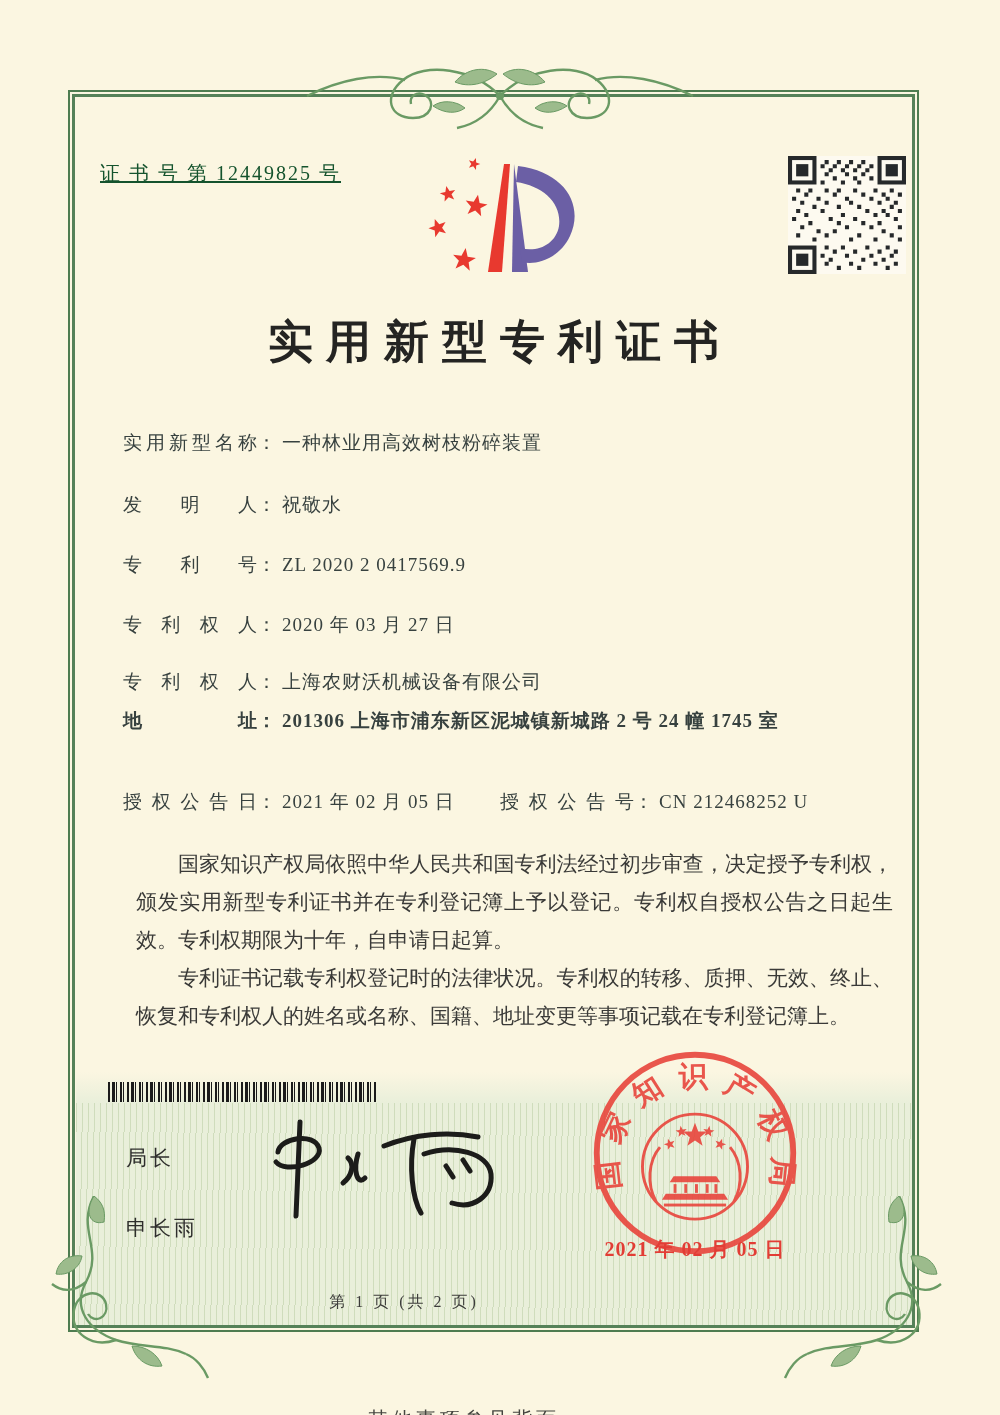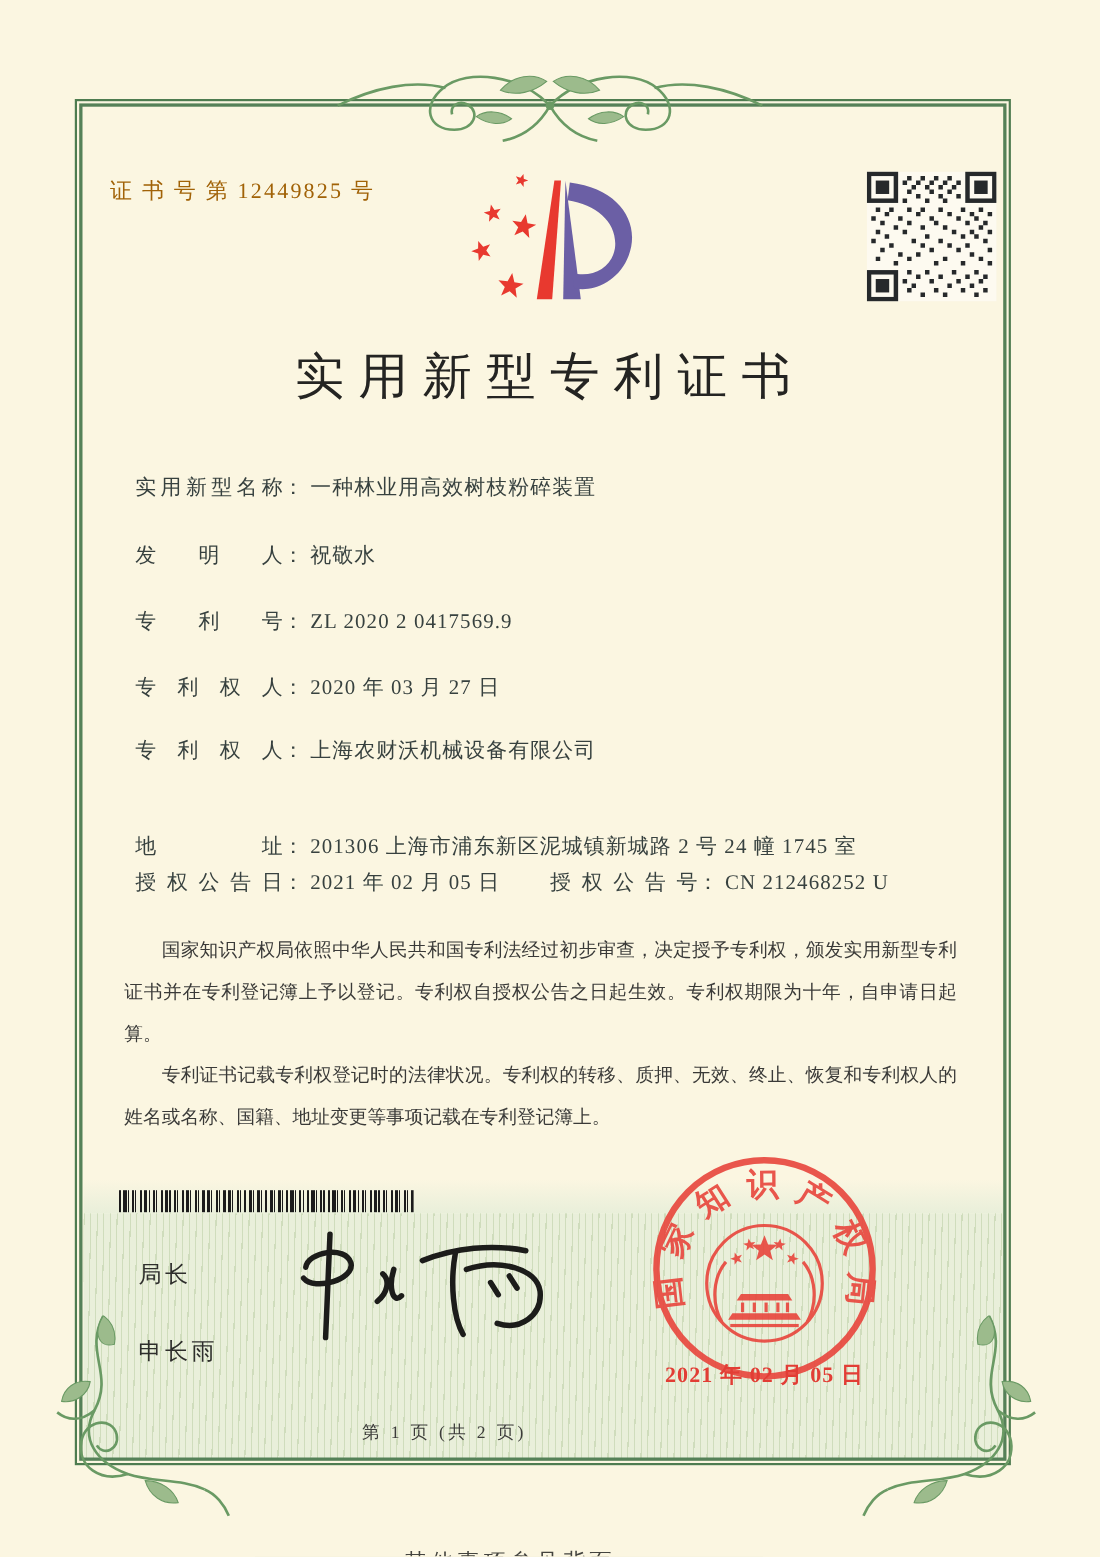--- a/index.html
+++ b/index.html
@@ -29,34 +29,34 @@
   .band{
     left:76px;top:1103px;width:836px;height:224px;
     background-color:#e9efda;
     background-image:repeating-linear-gradient(91deg,rgba(140,172,110,.28) 0 1px,rgba(0,0,0,0) 1px 6px);
   }
   .band-fade{
     left:76px;top:1072px;width:836px;height:31px;
     background:linear-gradient(180deg,rgba(233,239,218,0) 0%,rgba(233,239,218,1) 100%);
   }
   .certno{
-    left:100px;top:160px;font-size:20px;color:#a16207;letter-spacing:2px;
+    left:100px;top:160px;font-size:20px;color:#14532d;letter-spacing:2px;text-decoration:underline;
   }
   .title{
     left:0;top:312px;width:1000px;text-align:center;
-    font-size:45px;font-weight:400;color:#242422;letter-spacing:13px;
+    font-size:45px;font-weight:700;color:#242422;letter-spacing:13px;
   }
   .row{left:123px;font-size:19px;color:#37413f;white-space:nowrap;}
   .lbl{display:inline-block;width:134px;text-align:justify;text-align-last:justify;vertical-align:top;}
   .colon{display:inline-block;margin-right:6px;}
   .val{letter-spacing:1px;}
   .grant-right{position:absolute;left:377px;top:0;white-space:nowrap;}
   .bodytext{
-    left:113px;top:845px;width:757px;
-    font-size:17px;line-height:38px;color:#3a3a38;text-align:justify;
+    left:136px;top:845px;width:757px;
+    font-size:21px;line-height:38px;color:#3a3a38;text-align:justify;
   }
   .bodytext p{margin:0;text-indent:2em;}
   .signer{left:126px;font-size:21px;color:#2e2e2c;letter-spacing:3px;}
   .sealdate{
     left:585px;top:1236px;width:220px;text-align:center;
     font-size:20px;color:#e23d35;letter-spacing:1px;font-weight:600;
   }
   .pageno{
     left:0;top:1292px;width:808px;text-align:center;
     font-size:16px;color:#3c3c3a;letter-spacing:3px;
@@ -198,21 +198,21 @@
   </div>
   <div class="abs row" style="top:552px;">
     <span class="lbl">专利号</span><span class="colon">：</span><span class="val">ZL 2020 2 0417569.9</span>
   </div>
   <div class="abs row" style="top:612px;">
     <span class="lbl">专利权人</span><span class="colon">：</span><span class="val">2020 年 03 月 27 日</span>
   </div>
   <div class="abs row" style="top:669px;">
     <span class="lbl">专利权人</span><span class="colon">：</span><span class="val">上海农财沃机械设备有限公司</span>
   </div>
-  <div class="abs row" style="top:756px;">
+  <div class="abs row" style="top:708px;font-weight:bold;">
     <span class="lbl">地址</span><span class="colon">：</span><span class="val">201306 上海市浦东新区泥城镇新城路 2 号 24 幢 1745 室</span>
   </div>
 
   <div class="abs row" style="top:789px;width:760px;">
     <span class="lbl">授权公告日</span><span class="colon">：</span><span class="val">2021 年 02 月 05 日</span>
     <span class="grant-right">
       <span class="lbl">授权公告号</span><span class="colon">：</span><span class="val">CN 212468252 U</span>
     </span>
   </div>
 

